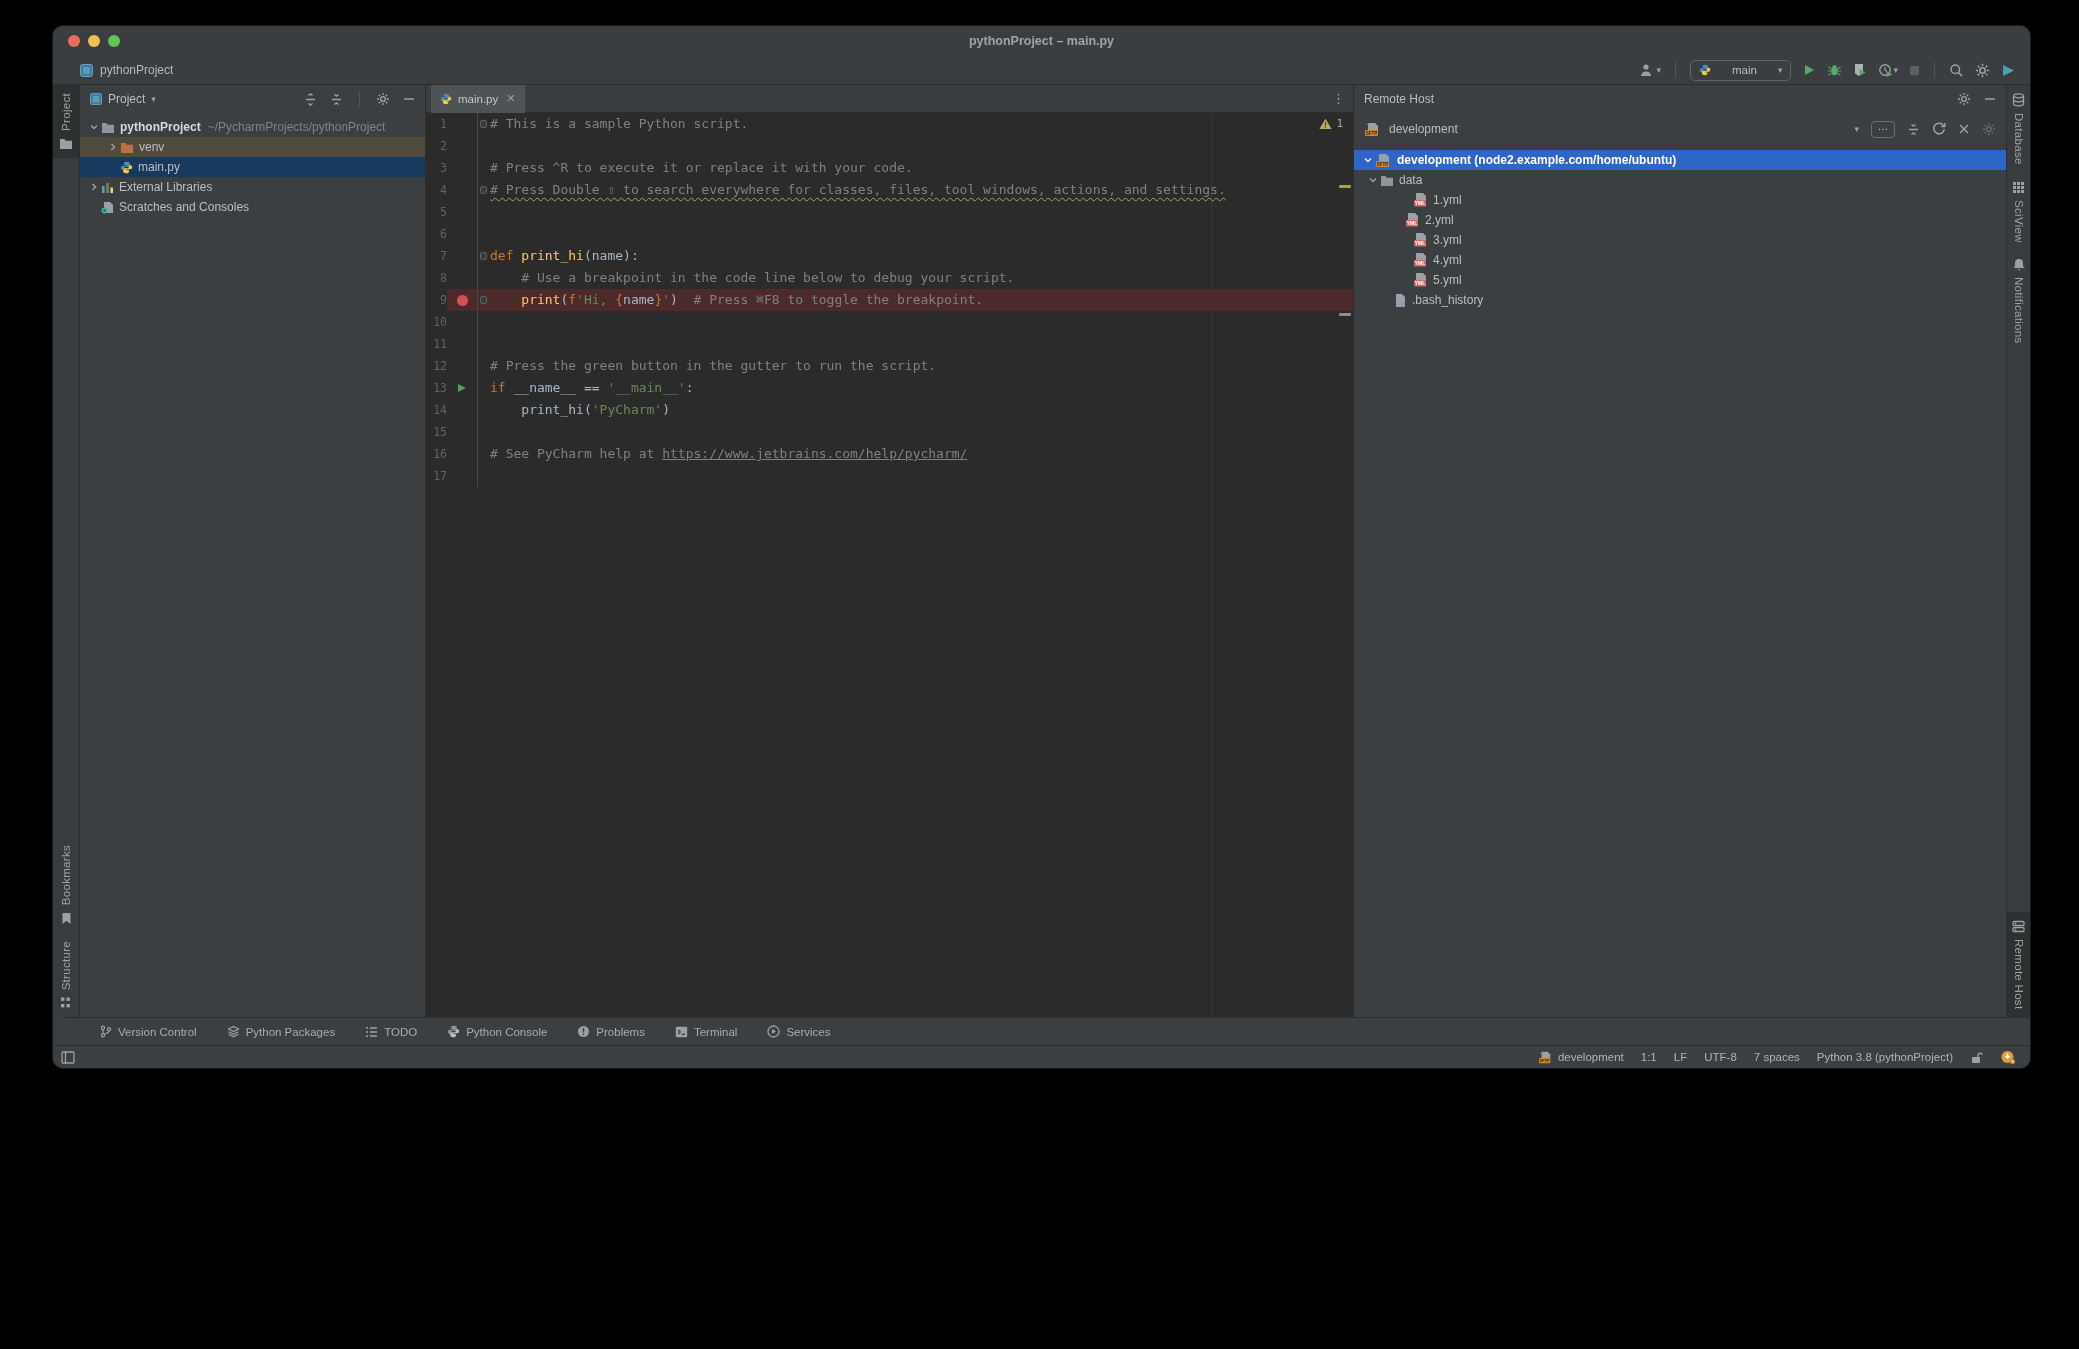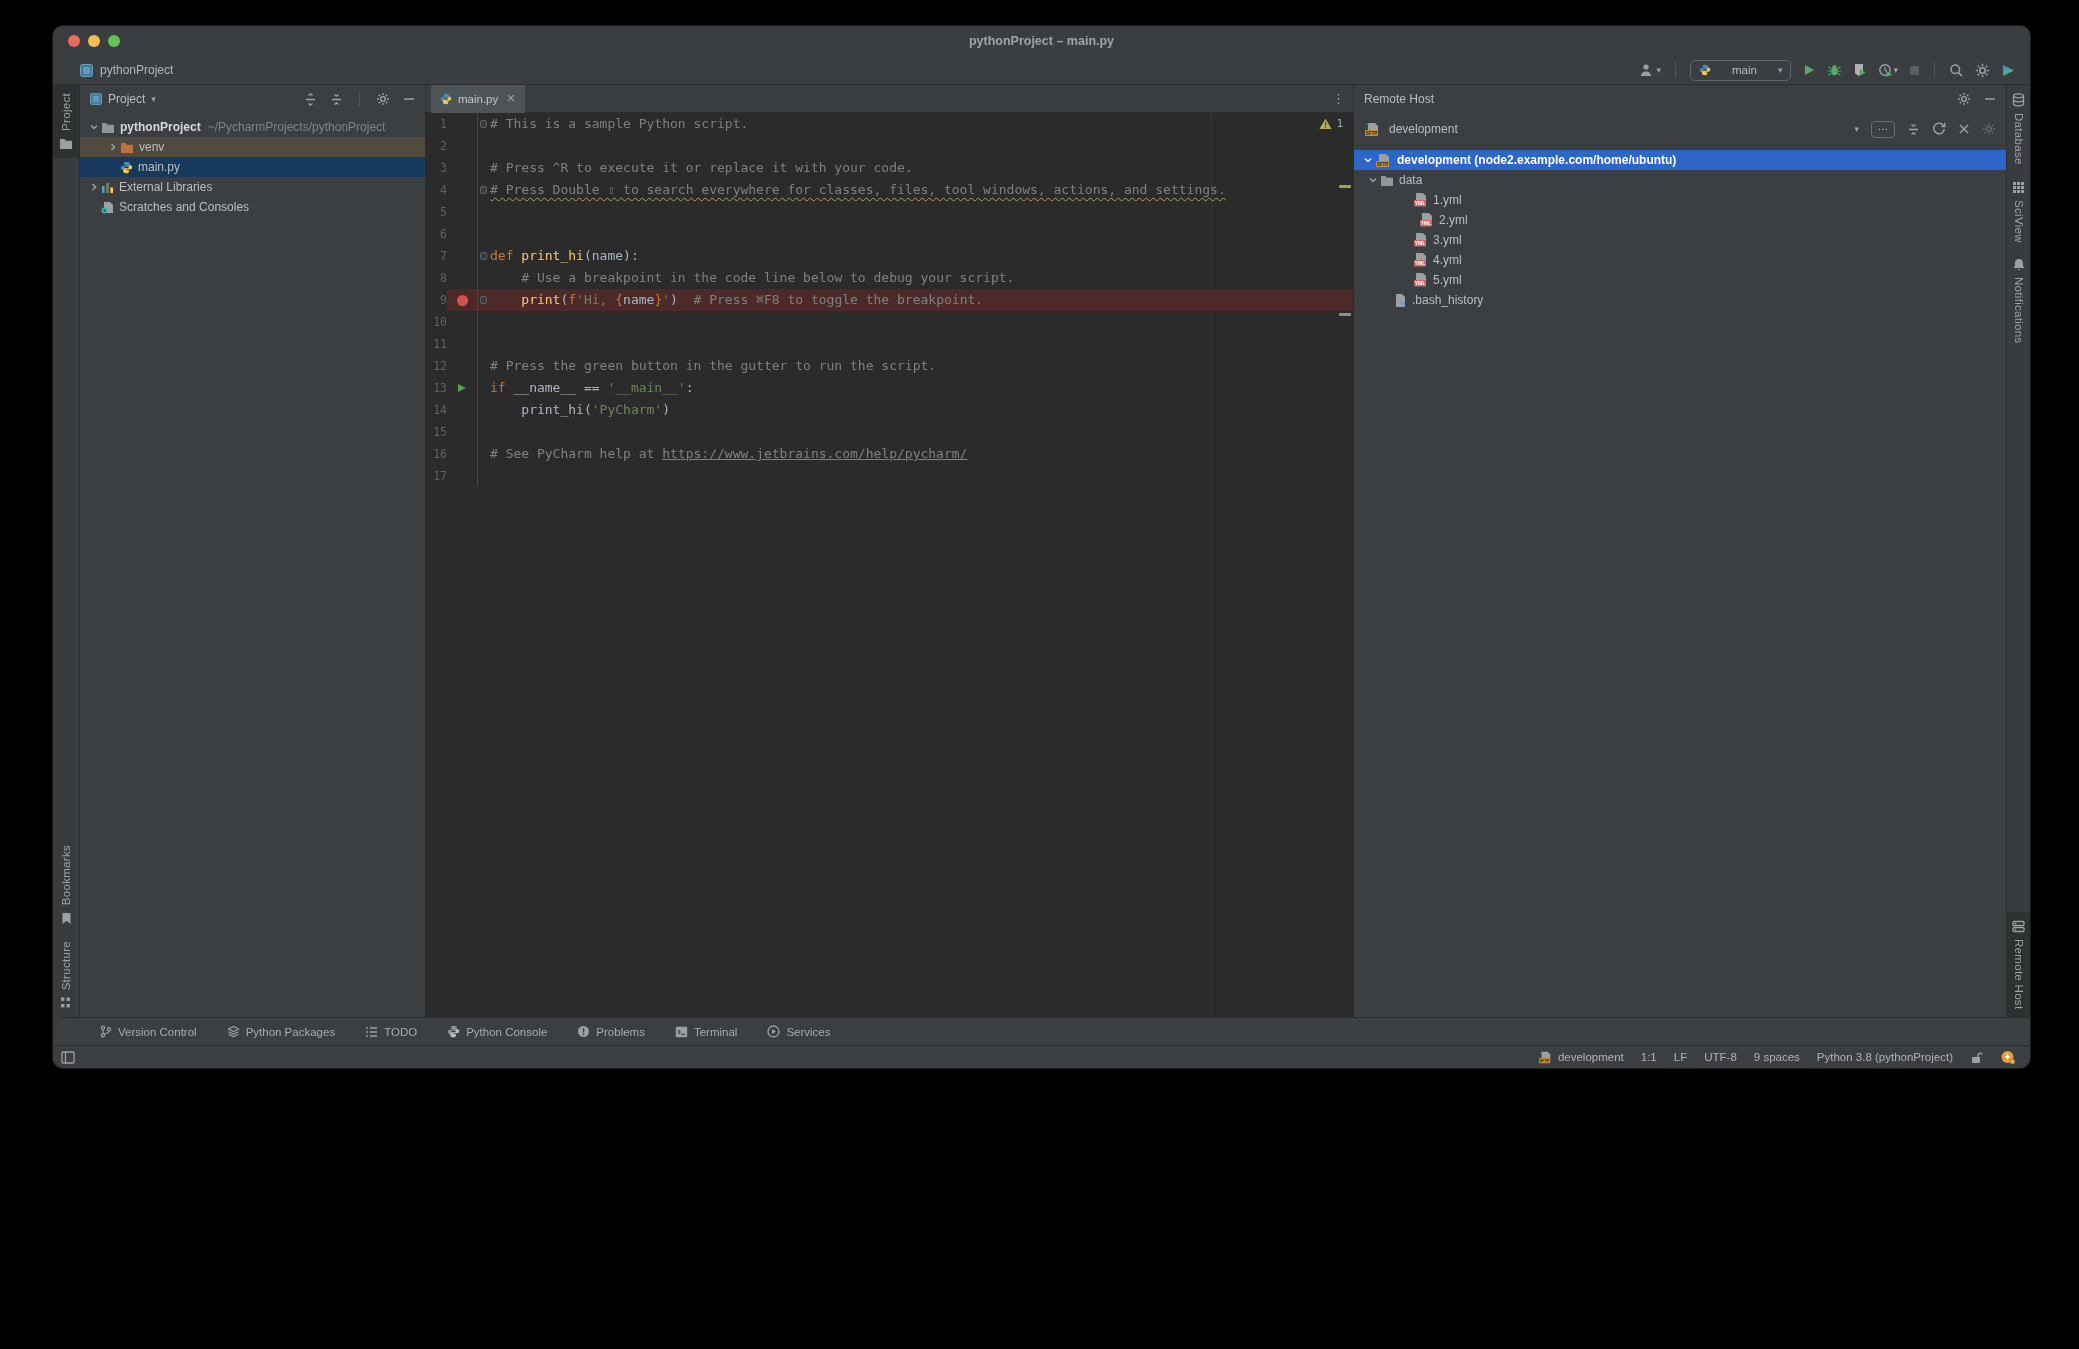--- a/index.html
+++ b/index.html
@@ -567,21 +567,21 @@
               <span class="chev-slot"></span>
               <span class="svgi t-icon">
                 <svg width="15" height="14" viewBox="0 0 15 14">
                   <path d="M3 0h7l3 3v6H3z" fill="#9aa0a6"></path>
                   <rect x="1" y="7" width="12" height="6.5" rx="1" fill="#cd6a6a"></rect>
                   <text x="7" y="12.2" font-size="5" font-family="Liberation Sans,sans-serif" font-weight="bold" fill="#fff" text-anchor="middle">YML</text>
                 </svg>
               </span>
               <span class="t-label">1.yml</span>
             </div>
-            <div class="tree-row" style="padding-left: 51px;">
+            <div class="tree-row" style="padding-left: 37px;">
               <span class="chev-slot"></span>
               <span class="svgi t-icon">
                 <svg width="15" height="14" viewBox="0 0 15 14">
                   <path d="M3 0h7l3 3v6H3z" fill="#9aa0a6"></path>
                   <rect x="1" y="7" width="12" height="6.5" rx="1" fill="#cd6a6a"></rect>
                   <text x="7" y="12.2" font-size="5" font-family="Liberation Sans,sans-serif" font-weight="bold" fill="#fff" text-anchor="middle">YML</text>
                 </svg>
               </span>
               <span class="t-label">2.yml</span>
             </div>
@@ -766,21 +766,21 @@
                 <path d="M2 3l3-2v2z" fill="#59a869"></path>
                 <rect x="1" y="8" width="13" height="6" rx="1" fill="#c98a2b"></rect>
                 <text x="7.5" y="12.8" font-size="4.6" font-family="Liberation Sans,sans-serif" font-weight="bold" fill="#2b2b2b" text-anchor="middle">SFTP</text>
               </svg>
             </span>
           <span>development</span>
         </span>
         <span>1:1</span>
         <span>LF</span>
         <span>UTF-8</span>
-        <span>9 spaces</span>
+        <span>7 spaces</span>
         <span>Python 3.8 (pythonProject)</span>
         <span class="ibtn">
             <svg width="13" height="13" viewBox="0 0 13 13">
               <rect x="2" y="6" width="8" height="6" rx="1" fill="#9da0a2"></rect>
               <path d="M8 6V4.2A2.2 2.2 0 0 1 12.2 3.6" fill="none" stroke="#9da0a2" stroke-width="1.4"></path>
             </svg>
           </span>
         <span class="ibtn">
             <svg width="16" height="15" viewBox="0 0 16 15">
               <circle cx="7.5" cy="7" r="6" fill="#e09e3d"></circle>

